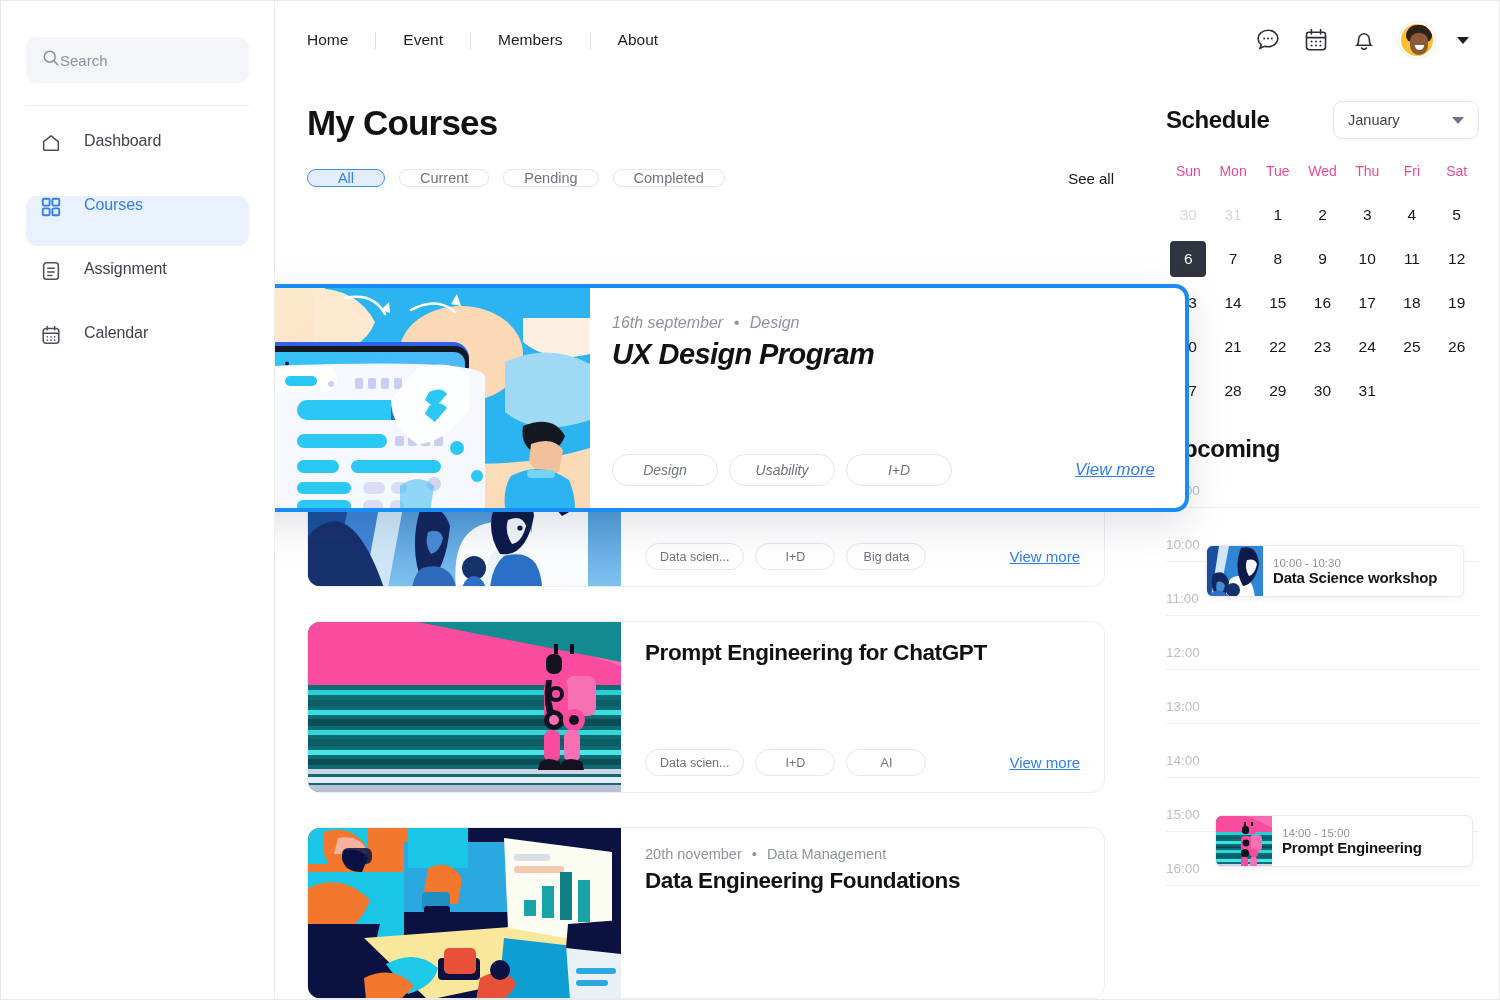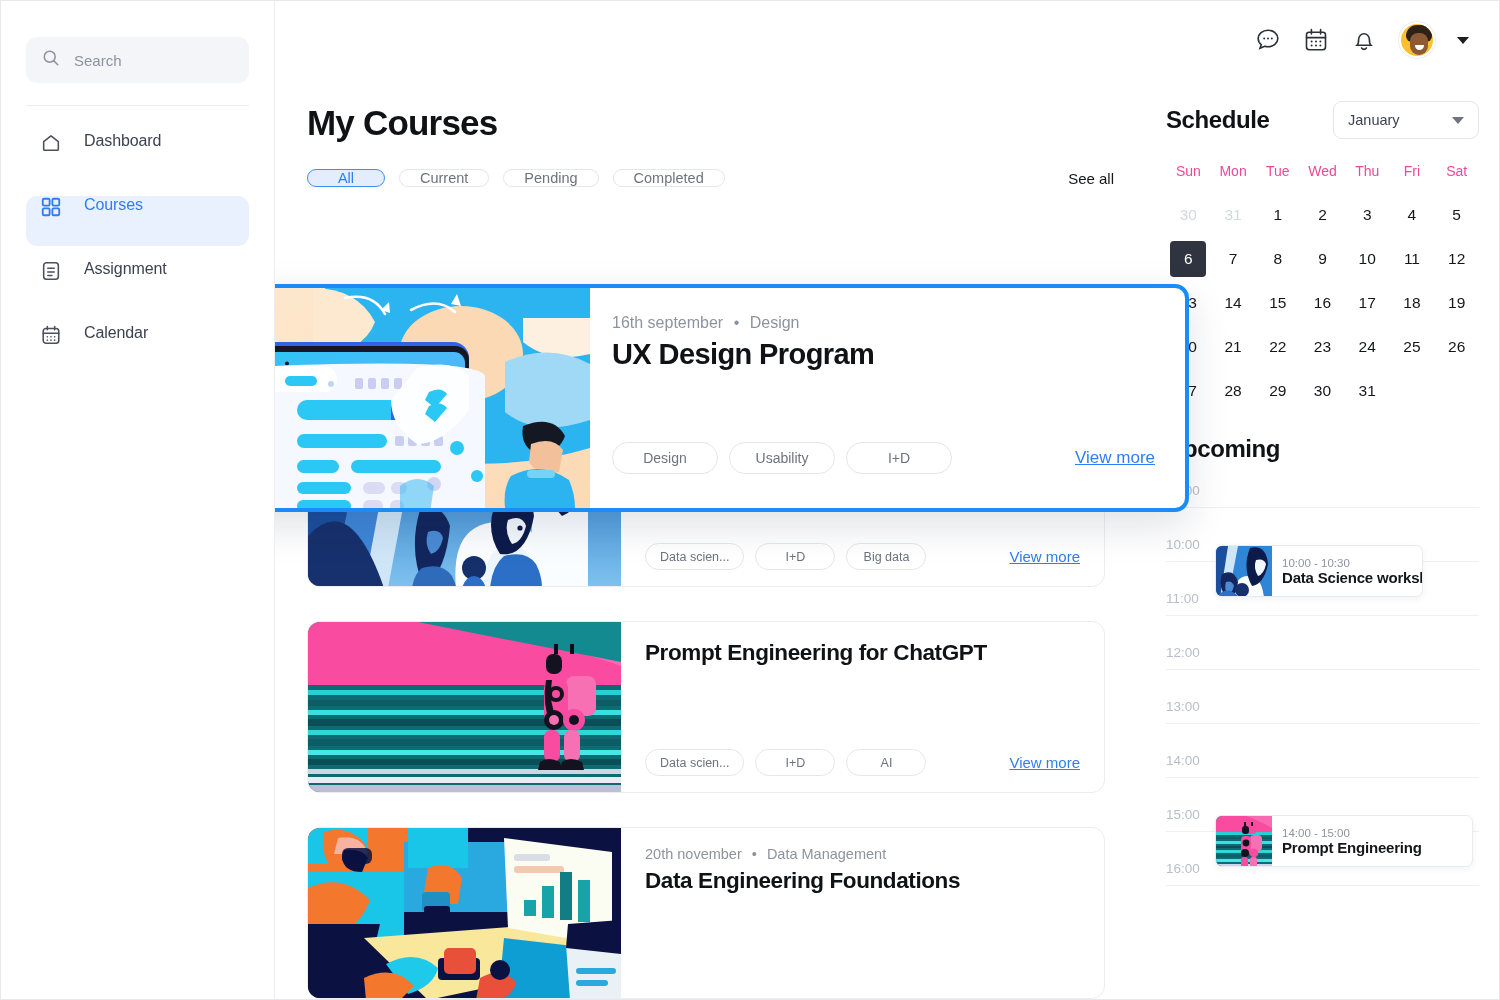--- a/index.html
+++ b/index.html
@@ -27,21 +27,21 @@
     padding: 36px 25px 0 25px;
     background: #fff;
     position: relative;
     z-index: 2;
   }
   .brand { display: flex; align-items: center; gap: 13px; margin-bottom: 30px; padding-left: 2px; }
   .brand-logo { width: 34px; height: 34px; flex: 0 0 34px; }
   .brand-name { font-size: 25px; font-weight: 700; color: #14161a; letter-spacing: -0.4px; }
 
   .search-box {
-    display: flex; align-items: center; gap: 14px;
+    display: flex; align-items: center; 
     height: 46px;
     background: #f3f5f8;
     border-radius: 11px;
     padding: 0 16px;
     margin-bottom: 22px;
   }
   .search-box .ph { font-size: 15px; color: #8d939e; }
   .divider { height: 1px; background: #ebedf0; margin: 0 0 26px 0; }
 
   .nav-item {
@@ -135,21 +135,21 @@
     position: absolute;
     left: -74px; top: 0px;
     width: 988px; height: 228px;
     background: #fff;
     border: 4px solid #1a8cf5;
     border-radius: 14px;
     box-shadow: 0 14px 40px rgba(20,30,60,.13);
     display: flex; overflow: hidden; z-index: 30;
   }
   .featured .thumb { width: 385px; flex: 0 0 385px; }
-  .featured .cbody { padding: 26px 30px 34px 22px; }
+  .featured .cbody { padding: 26px 30px 22px 22px; font-style: italic; }
   .featured .cmeta { font-size: 16px; }
   .featured .ctitle { font-size: 29px; letter-spacing: -0.6px; }
   .featured .tag { height: 32px; min-width: 106px; font-size: 14px; border-radius: 16px; }
   .featured .view-more { font-size: 17px; }
 
   
   .sched-head { display: flex; align-items: center; margin: 22px 0 18px 0; }
   .sched-title { font-size: 24px; font-weight: 700; color: #101215; letter-spacing: -0.4px; }
   .month-select {
     margin-left: auto;
@@ -264,20 +264,29 @@
           <circle cx="16" cy="17.6" r="0.9" fill="#4a505c" stroke="none"></circle>
         </svg>
       </span>
       <span class="nav-label">Calendar</span>
     </div>
   </aside>
 
   <div class="main">
 
     <header class="topbar">
+      <nav class="topnav">
+        <a href="#">Home</a>
+        <span class="sep"></span>
+        <a href="#">Event</a>
+        <span class="sep"></span>
+        <a href="#">Members</a>
+        <span class="sep"></span>
+        <a href="#">About</a>
+      </nav>
       <div class="topright">
         <span class="ticon">
           <svg viewBox="0 0 26 26" width="26" height="26" fill="none" stroke="#2b2f38" stroke-width="1.6">
             <path d="M13 3.2c5.4 0 9.8 3.7 9.8 8.3s-4.4 8.3-9.8 8.3c-1.2 0-2.3-.2-3.4-.5l-4.6 2 1.2-3.6c-1.8-1.5-3-3.7-3-6.2 0-4.6 4.4-8.3 9.8-8.3Z"></path>
             <circle cx="9.2" cy="11.5" r="1" fill="#2b2f38" stroke="none"></circle>
             <circle cx="13" cy="11.5" r="1" fill="#2b2f38" stroke="none"></circle>
             <circle cx="16.8" cy="11.5" r="1" fill="#2b2f38" stroke="none"></circle>
           </svg>
         </span>
         <span class="ticon">
@@ -736,21 +745,21 @@
           </div>
           <div class="slot">
             <span class="tlabel">15:00</span>
             <span class="tline"></span>
           </div>
           <div class="slot">
             <span class="tlabel">16:00</span>
             <span class="tline"></span>
           </div>
 
-          <div class="event" style="left:49px; top:62px; width:208px">
+          <div class="event" style="left:40px; top:62px; width:258px">
             <div class="ethumb">
               <svg class="ill" viewBox="0 0 56 52" preserveAspectRatio="xMidYMid slice">
                 <rect width="56" height="52" fill="#2f86d6"></rect>
                 <path d="M0 0 H14 L6 52 H0 Z" fill="#1b4f9e"></path>
                 <path d="M12 0 H22 L12 52 H4 Z" fill="#cfe6f8"></path>
                 <path d="M18 52 q0-22 14-22 t16 22 Z" fill="#fbfdff"></path>
                 <path d="M34 2 q16-4 18 16 -4 20-16 22 -10-18-2-38 Z" fill="#0d1b4a"></path>
                 <path d="M40 14 q8-2 10 4 -2 10-8 12 -5-8-2-16 Z" fill="#f3f8fd"></path>
                 <path d="M6 28 q12-6 16 8 -2 18-12 16 -8-12-4-24 Z" fill="#13275e"></path>
                 <path d="M10 36 q6-2 8 4 -2 8-7 8 -3-6-1-12 Z" fill="#4a8bd4"></path>

